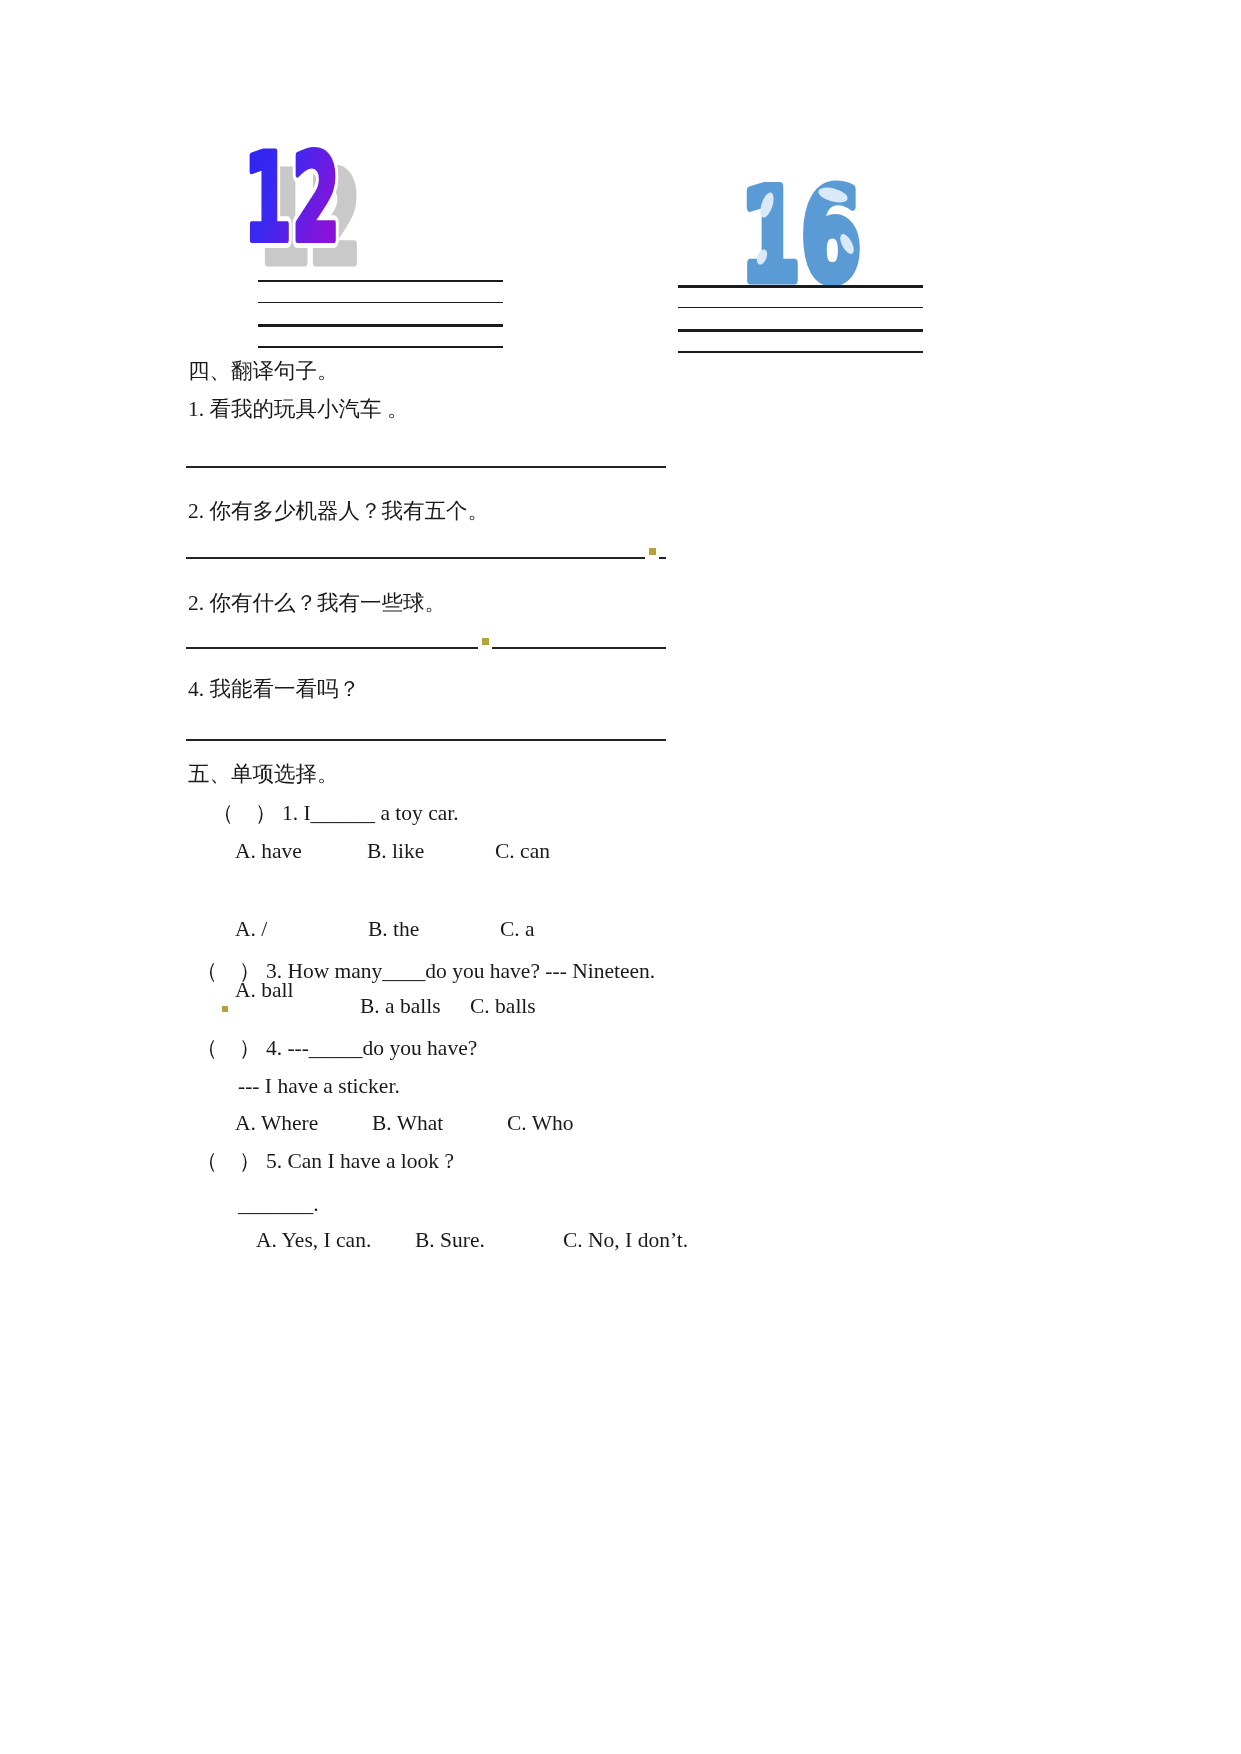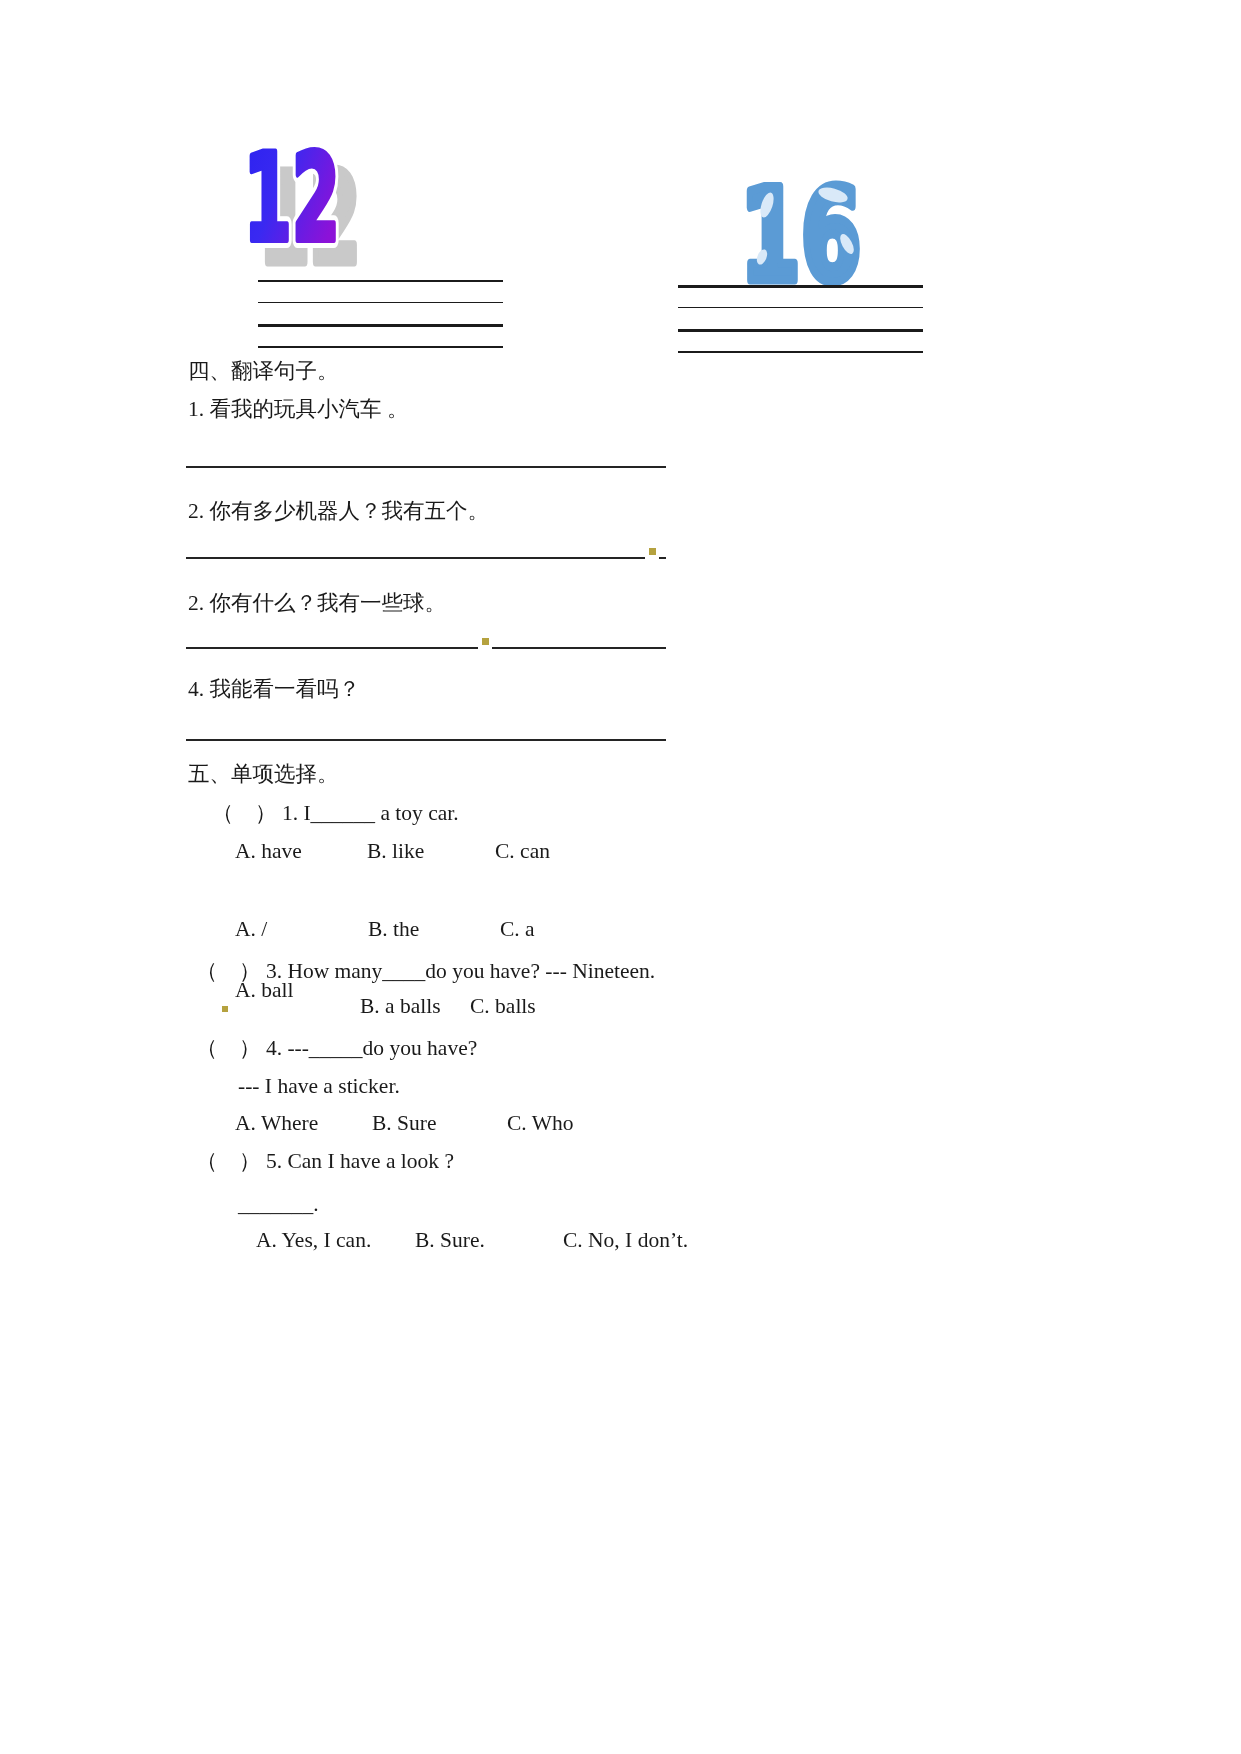--- a/index.html
+++ b/index.html
@@ -89,21 +89,21 @@
 
   <div class="t" style="left:196px;top:958px">（　） 3. How many____do you have? --- Nineteen.</div>
   <div class="dot" style="left:222px;top:1006px;width:6px;height:6px"></div>
   <div class="t" style="left:235px;top:977px">A. ball</div>
   <div class="t" style="left:360px;top:993px">B. a balls</div>
   <div class="t" style="left:470px;top:993px">C. balls</div>
 
   <div class="t" style="left:196px;top:1035px">（　） 4. ---_____do you have?</div>
   <div class="t" style="left:238px;top:1073px">--- I have a sticker.</div>
   <div class="t" style="left:235px;top:1110px">A. Where</div>
-  <div class="t" style="left:372px;top:1110px">B. Sure</div>
+  <div class="t" style="left:372px;top:1110px">B. What</div>
   <div class="t" style="left:507px;top:1110px">C. Who</div>
 
   <div class="t" style="left:196px;top:1148px">（　） 5. Can I have a look ?</div>
   <div class="t" style="left:238px;top:1191px">_______.</div>
   <div class="t" style="left:256px;top:1227px">A. Yes, I can.</div>
   <div class="t" style="left:415px;top:1227px">B. Sure.</div>
   <div class="t" style="left:563px;top:1227px">C. No, I don’t.</div>
 
 </div>
 

